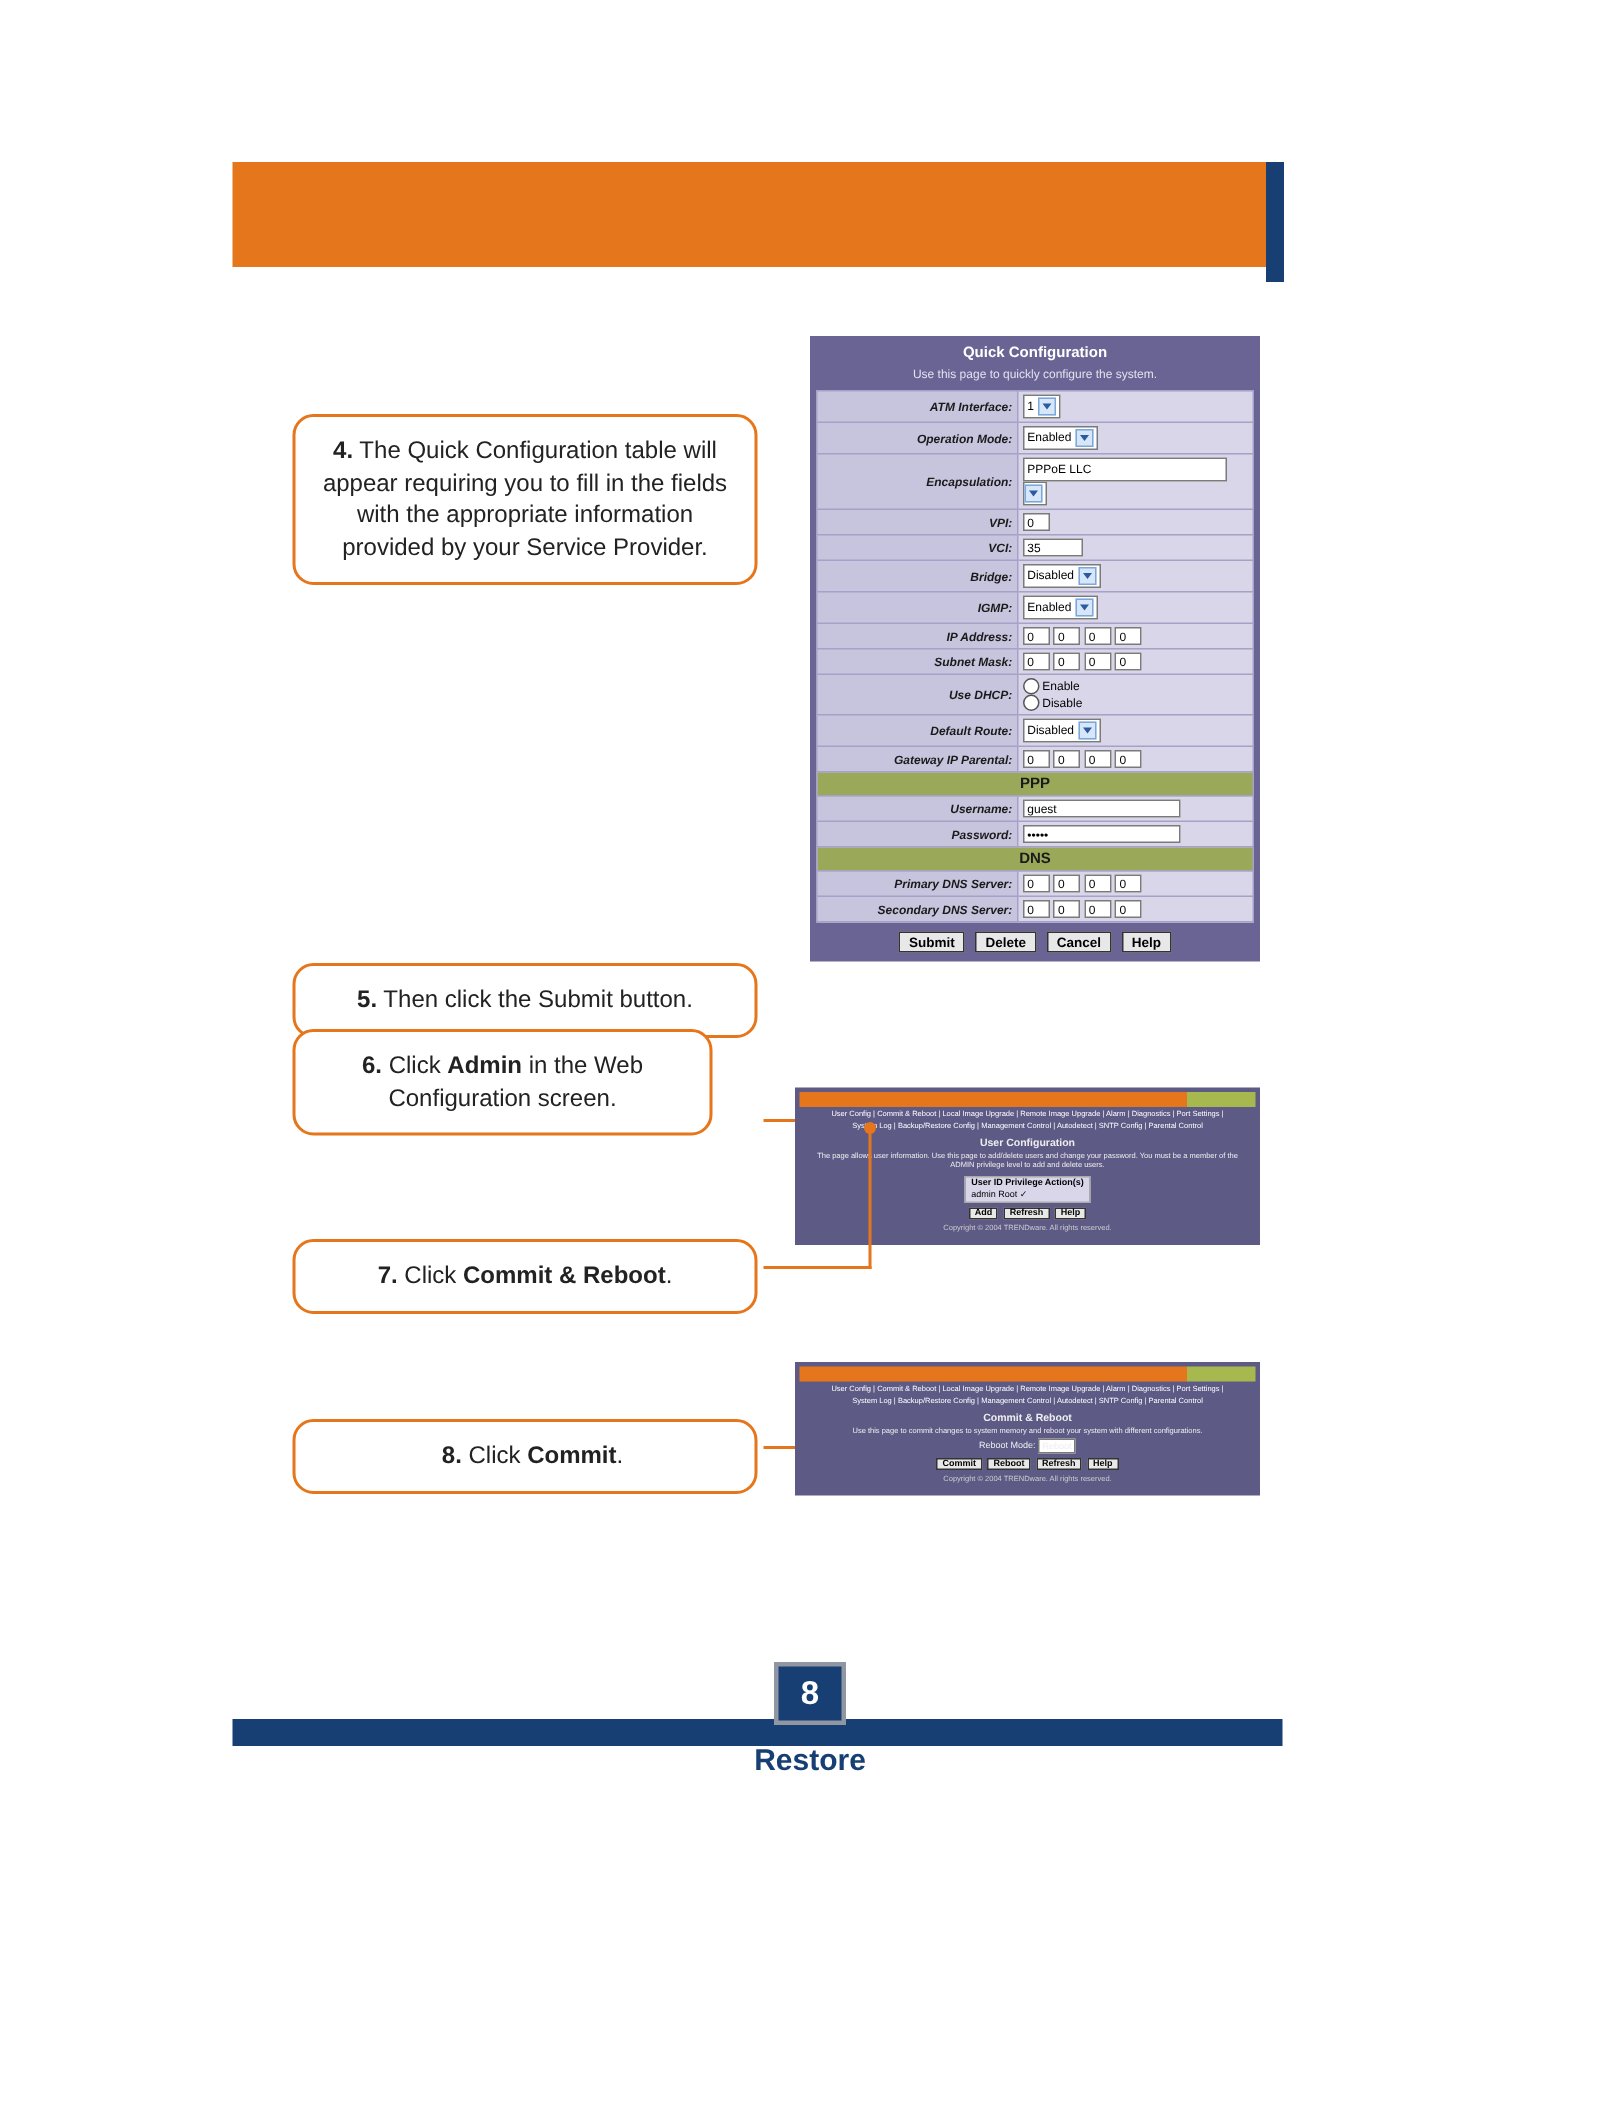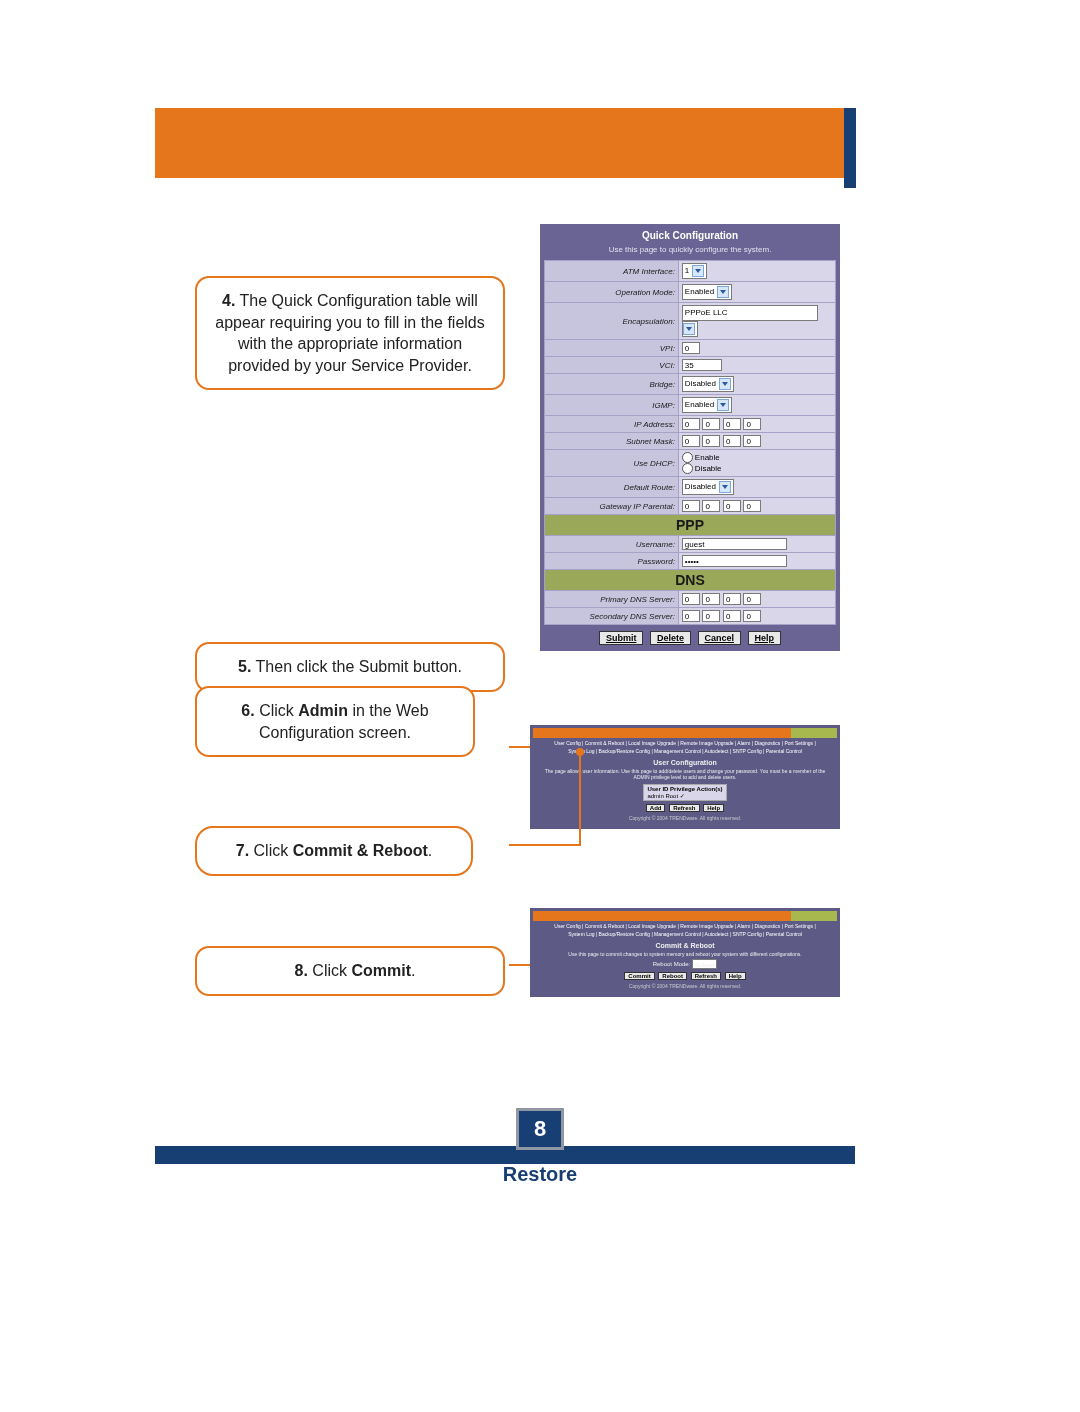--- a/index.html
+++ b/index.html
@@ -75,35 +75,35 @@
     background: #c7c4dd;
   }
   .qc-table td {
     border: 1px solid #a6a1c7;
     padding: 2px 3px;
     vertical-align: middle;
   }
   .qc-label {
     width: 46%;
     text-align: right;
-    font-weight: normal;
+    font-weight: bold;
     font-style: italic;
     color: #1a1a1a;
     background: #c7c4dd;
     font-size: 8px;
   }
   .qc-value {
     background: #d9d6ea;
   }
   .qc-sep {
     background: #9aa85a;
     color: #1a1a1a;
     font-weight: bold;
     text-align: center;
-    font-size: 14px;
+    font-size: 10px;
     padding: 2px 0;
   }
   .qc-input {
     display: inline-block;
     background: #ffffff;
     border: 1px solid #7a7a7a;
     height: 12px;
     font-size: 8px;
     padding: 0 2px;
     box-sizing: border-box;
@@ -167,21 +167,20 @@
   }
   .qc-btn {
     display: inline-block;
     background: #e8e8e8;
     border: 1px solid #333;
     color: #000;
     font-weight: bold;
     font-size: 9px;
     padding: 1px 6px;
     margin: 0 2px;
-    text-decoration: underline;
   }
   .mini-screen {
     position: absolute;
     width: 310px;
     right: 60px;
     background: #5e5a86;
     font-size: 6px;
     color: #eee;
     padding: 3px;
     box-sizing: border-box;
@@ -425,21 +424,21 @@
       </div>
       <div class="btns">
         <span class="mb">Add</span>
         <span class="mb">Refresh</span>
         <span class="mb">Help</span>
       </div>
       <div class="foot">Copyright © 2004 TRENDware. All rights reserved.</div>
     </div>
   </div>
 
-  <div class="callout" style="position:absolute; top:826px; left:195px; width:278px;border-radius:18px;">
+  <div class="callout" style="position:absolute; top:826px; left:195px; width:310px;">
     <span class="num">7.</span>
     <span>Click </span><b>Commit &amp; Reboot</b><span>.</span>
   </div>
   <div class="leader" style="top:844px; left:509px; width:72px;"></div>
   <div class="leader" style="top:752px; left:579px; width:2px; height:94px;"></div>
   <div class="dot" style="top:748px; left:576px;"></div>
 
   <div class="callout" style="position:absolute; top:946px; left:195px; width:310px;padding-left:26px;">
     <span class="num">8.</span>
     <span>Click </span><b>Commit</b><span>.</span>

